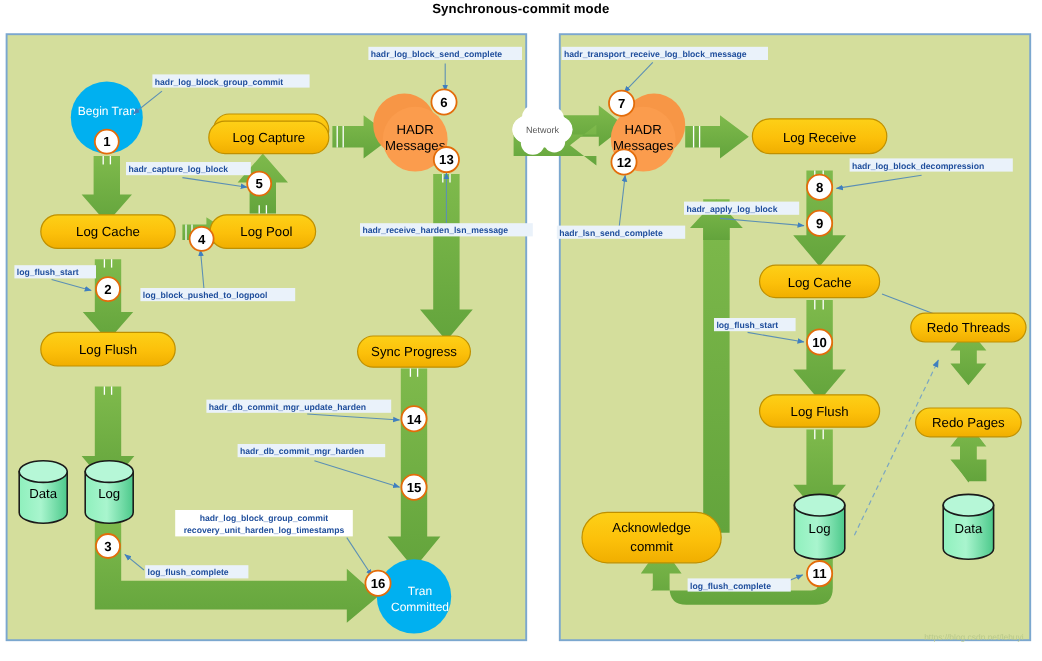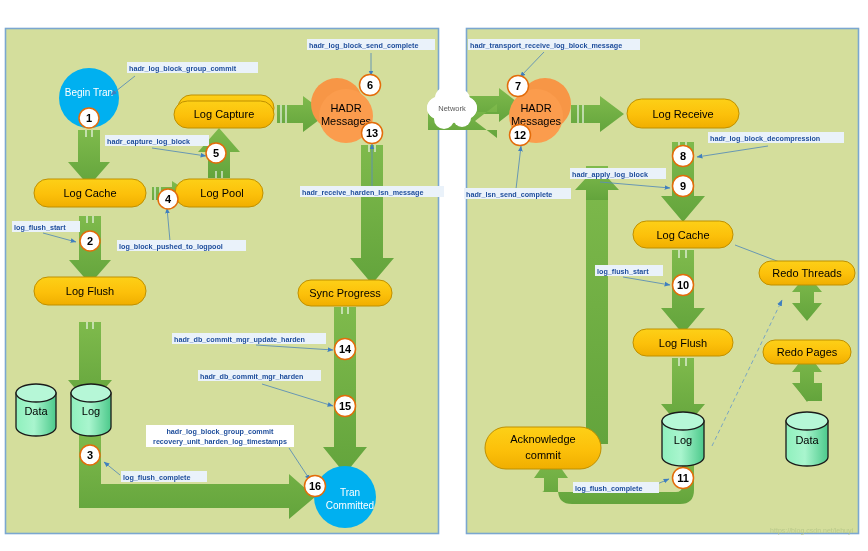--- a/index.html
+++ b/index.html
@@ -19,20 +19,21 @@
   .numTxt{font-size:11px;font-weight:bold;fill:#000;}
   .annTxt{font-size:7.2px;font-weight:bold;fill:#1F4E9C;}
   .cloudTxt{font-size:7.5px;fill:#595959;}
   .watermark{font-size:7px;fill:#b9c98a;}
 </style>
 </head>
 <body>
 
 <div id="stage">
 
+  <div class="title">Synchronous-commit mode</div>
 
   <svg width="868" height="551" viewBox="0 0 868 551">
     <defs>
       <linearGradient id="gNode" x1="0" y1="0" x2="0" y2="1">
         <stop offset="0%" stop-color="#fdd017"></stop>
         <stop offset="55%" stop-color="#fcc00a"></stop>
         <stop offset="100%" stop-color="#f0ae00"></stop>
       </linearGradient>
       <linearGradient id="gCyl" x1="0" y1="0" x2="1" y2="0">
         <stop offset="0%" stop-color="#8ff0bd"></stop>

